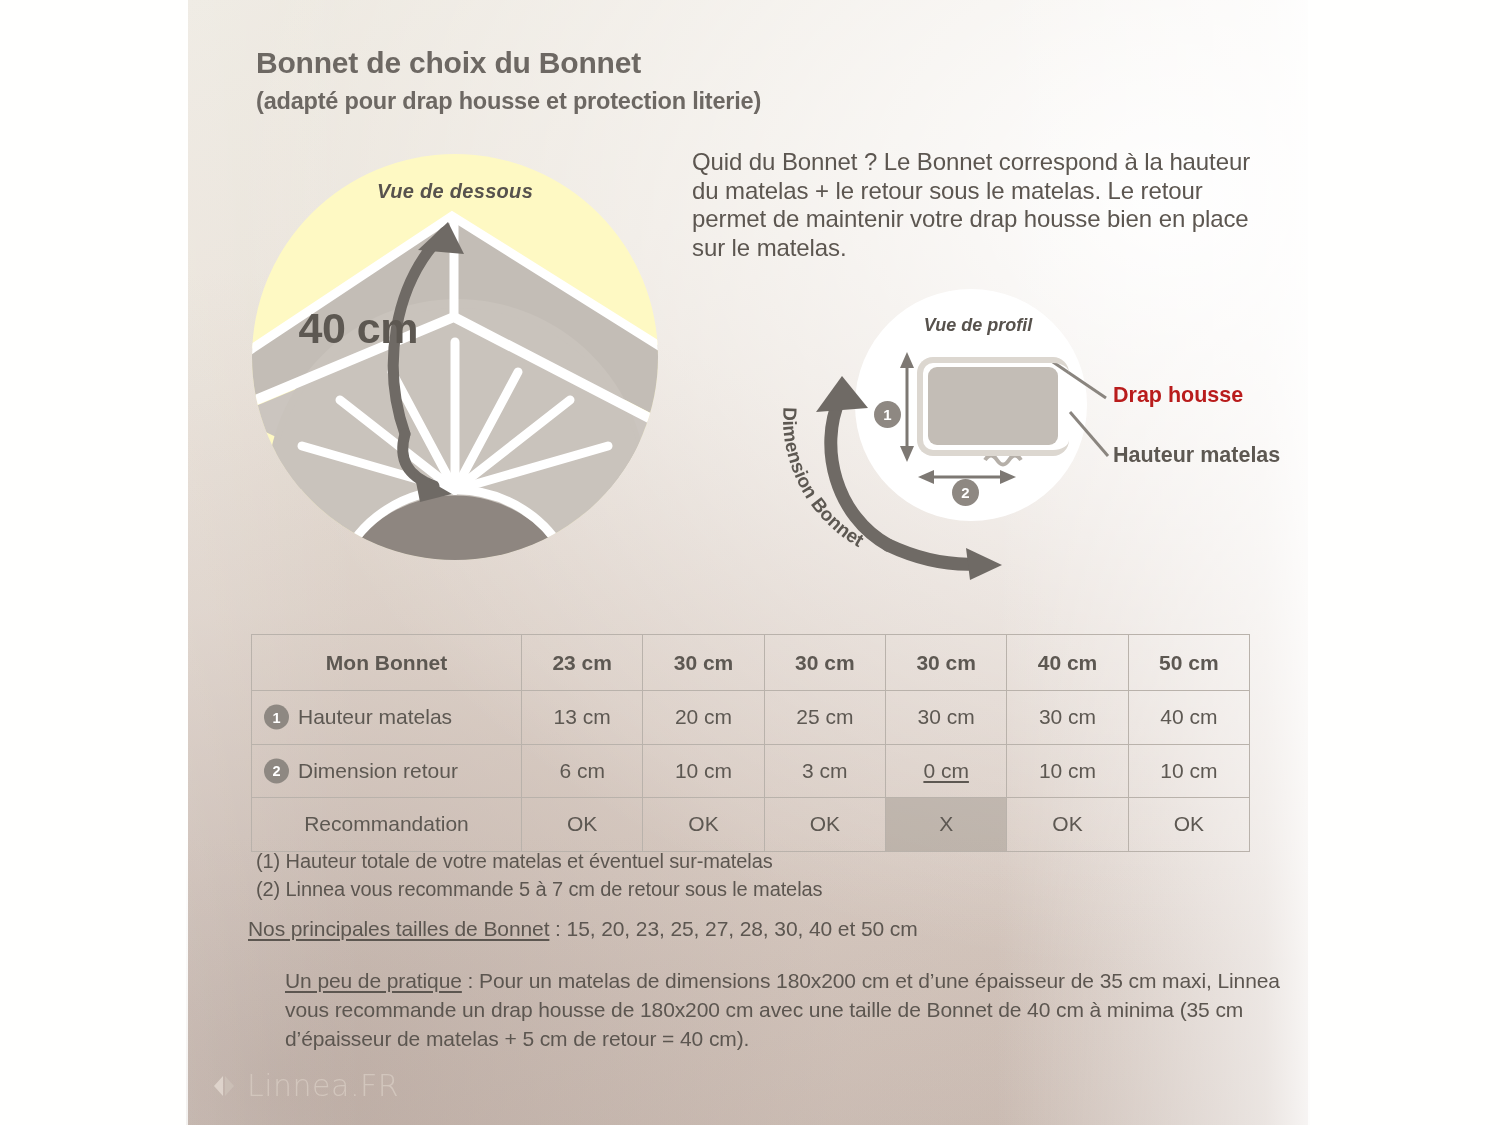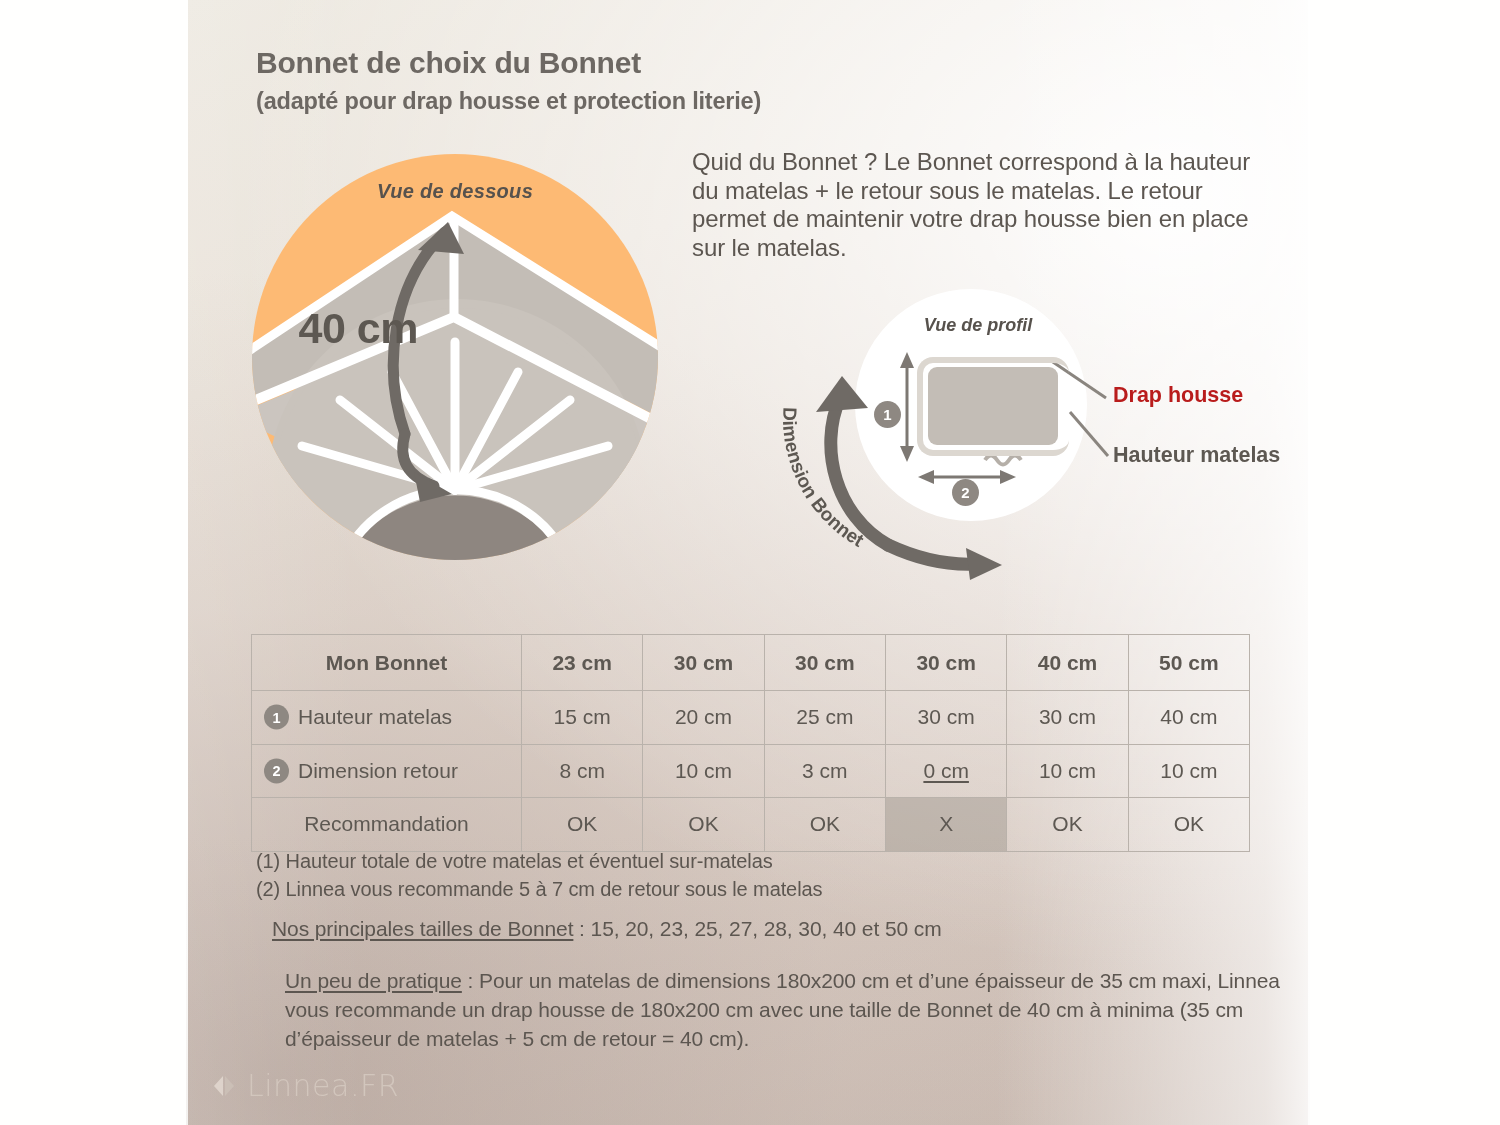--- a/index.html
+++ b/index.html
@@ -43,21 +43,21 @@
     font-size: 23.5px; font-weight: bold; color: #6d6863; letter-spacing: -0.2px;
   }
   .intro {
     position: absolute; left: 692px; top: 148px; width: 570px;
     font-size: 24px; color: #5c5650; line-height: 28.5px; letter-spacing: -0.1px;
   }
 
   
   .circle-left {
     position: absolute; left: 252px; top: 154px; width: 406px; height: 406px;
-    border-radius: 50%; background: #fdba74; overflow: hidden;
+    border-radius: 50%; background: #fef9c3; overflow: hidden;
   }
   .cl-label {
     position: absolute; left: 0; top: 26px; width: 406px; text-align: center;
     font-size: 20px; font-style: italic; color: #57524d; font-weight: 600;
     letter-spacing: 0.3px; z-index: 6;
   }
   .cl-svg { position: absolute; left: 0; top: 0; }
   .cl-40 {
     position: absolute; left: 6px; top: 150px; width: 160px; text-align: right;
     font-size: 43px; font-weight: bold; color: #5d5852; letter-spacing: -0.5px;
@@ -120,21 +120,21 @@
   }
   .cell-x { background: rgba(150,142,134,0.42); }
   .u { text-decoration: underline; text-underline-offset: 3px; }
 
   
   .notes {
     position: absolute; left: 256px; top: 847px;
     font-size: 20px; color: #5c5650; line-height: 28px; letter-spacing: -0.1px;
   }
   .sizes {
-    position: absolute; left: 272px; top: 917px;
+    position: absolute; left: 248px; top: 917px;
     font-size: 21px; color: #5c5650; letter-spacing: -0.1px;
   }
   .practice {
     position: absolute; left: 256px; top: 966px; width: 1000px;
     font-size: 21px; color: #5c5650; line-height: 29px; letter-spacing: -0.1px; margin-left: 29px;
   }
 
   
   .logo {
     position: absolute; left: 212px; top: 1068px;
@@ -246,33 +246,33 @@
         <td>30 cm</td>
         <td>30 cm</td>
         <td>40 cm</td>
         <td>50 cm</td>
       </tr>
       <tr>
         <td class="c-label with-badge">
           <span class="badge-row">1</span>
           <span>Hauteur matelas</span>
         </td>
-        <td>15 cm</td>
+        <td>13 cm</td>
         <td>20 cm</td>
         <td>25 cm</td>
         <td>30 cm</td>
         <td>30 cm</td>
         <td>40 cm</td>
       </tr>
       <tr>
         <td class="c-label with-badge">
           <span class="badge-row">2</span>
           <span>Dimension retour</span>
         </td>
-        <td>8 cm</td>
+        <td>6 cm</td>
         <td>10 cm</td>
         <td>3 cm</td>
         <td><span class="u">0 cm</span></td>
         <td>10 cm</td>
         <td>10 cm</td>
       </tr>
       <tr>
         <td class="c-label c-label-head">Recommandation</td>
         <td>OK</td>
         <td>OK</td>

